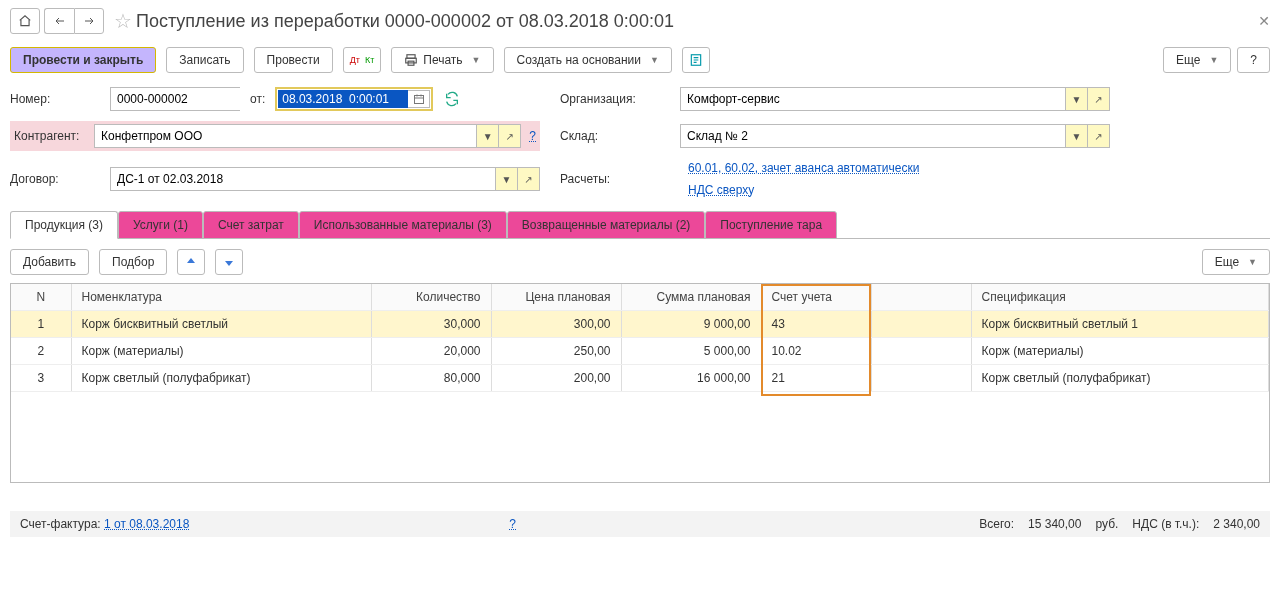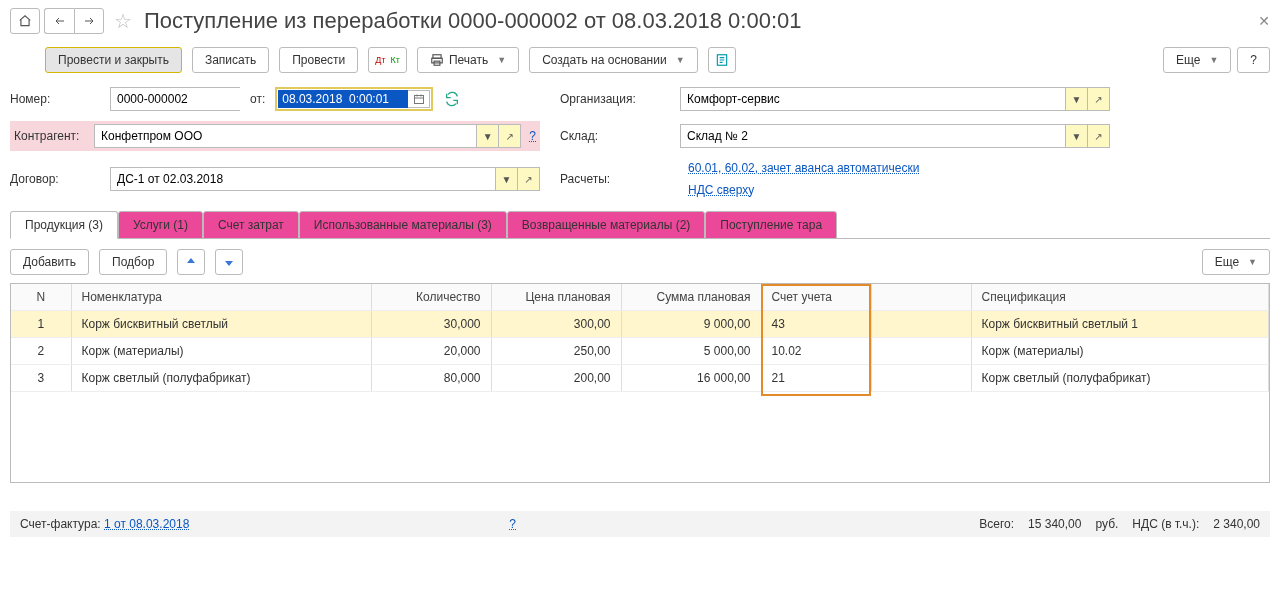--- a/index.html
+++ b/index.html
@@ -13,30 +13,30 @@
   .topbar { display:flex; align-items:center; height:32px; gap:4px;}
   .icon-btn {
     height:26px; min-width:30px; padding:0 6px;
     border:1px solid #bbb; background:#fff; border-radius:3px;
     display:inline-flex; align-items:center; justify-content:center;
     cursor:pointer;
   }
   .icon-btn.group-left{border-top-right-radius:0;border-bottom-right-radius:0;border-right:none}
   .icon-btn.group-right{border-top-left-radius:0;border-bottom-left-radius:0;}
   .star { color:#bbb; font-size:20px; margin-left:6px;}
-  .doc-title { font-size:22px; color:#444; margin-left:8px;}
+  .doc-title { font-size:18px; color:#444; }
   .close-x  { margin-left:auto; font-size:14px; color:#888; cursor:pointer;}
   
   .toolbar { display:flex; align-items:center; gap:10px; margin-top:10px;}
   .btn {
     height:26px; padding:0 12px; border:1px solid #bbb;
     background:#fff; border-radius:3px; cursor:pointer;
     display:inline-flex; align-items:center; gap:5px;
   }
-  .btn.primary { background:#e5e5e5; border-color:#d4b800; font-weight:normal;margin-left:35px;}
+  .btn.primary { background:#c4b5fd; border-color:#d4b800; font-weight:bold;}
   .btn .dd { margin-left:4px; font-size:9px; color:#777;}
   .right-group{margin-left:auto; display:flex; gap:6px;}
   
   .form-grid {
     display:grid;
     grid-template-columns: 80px 430px 100px 430px;
     row-gap:10px; column-gap:20px;
     margin-top:14px; align-items:center;
   }
   .lbl { color:#333;}

